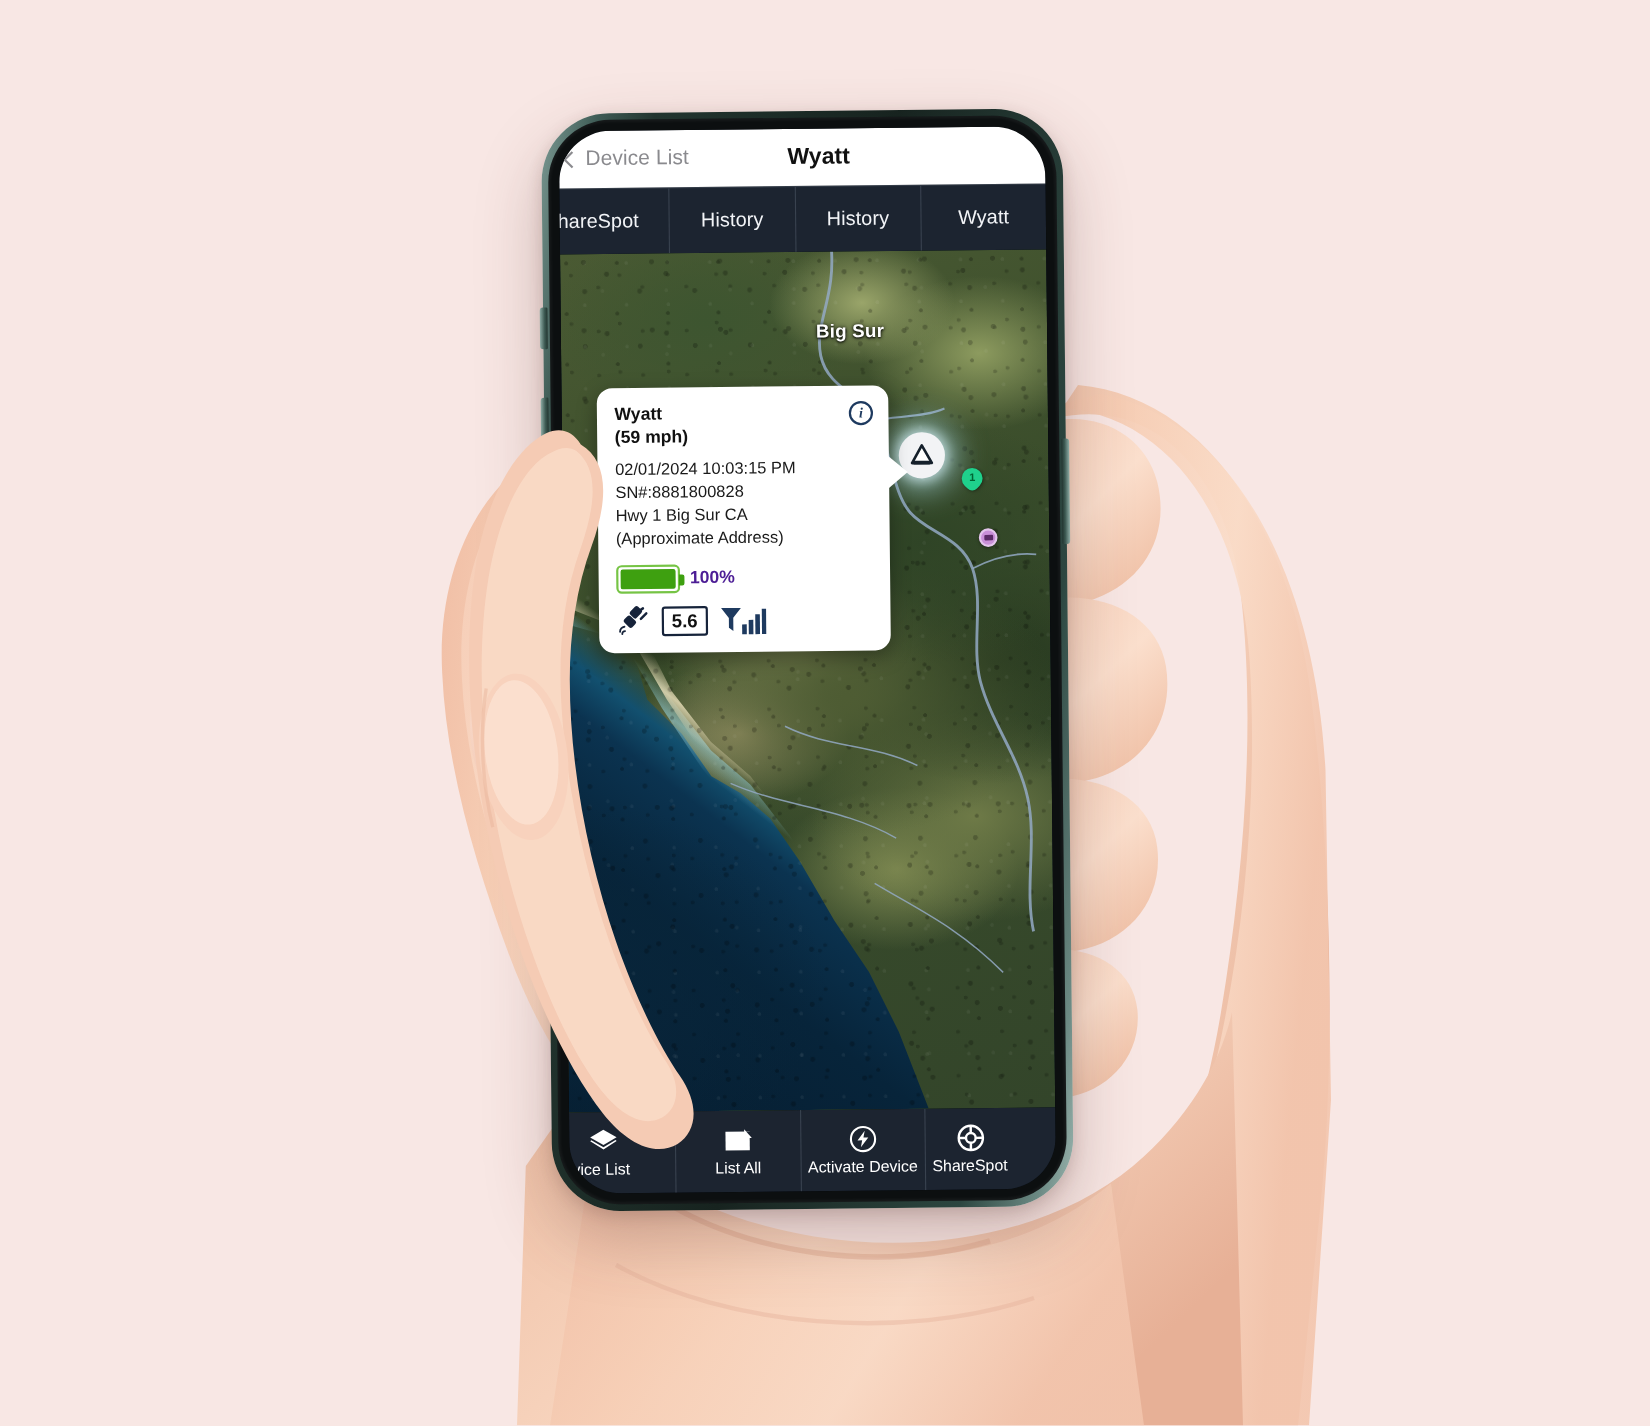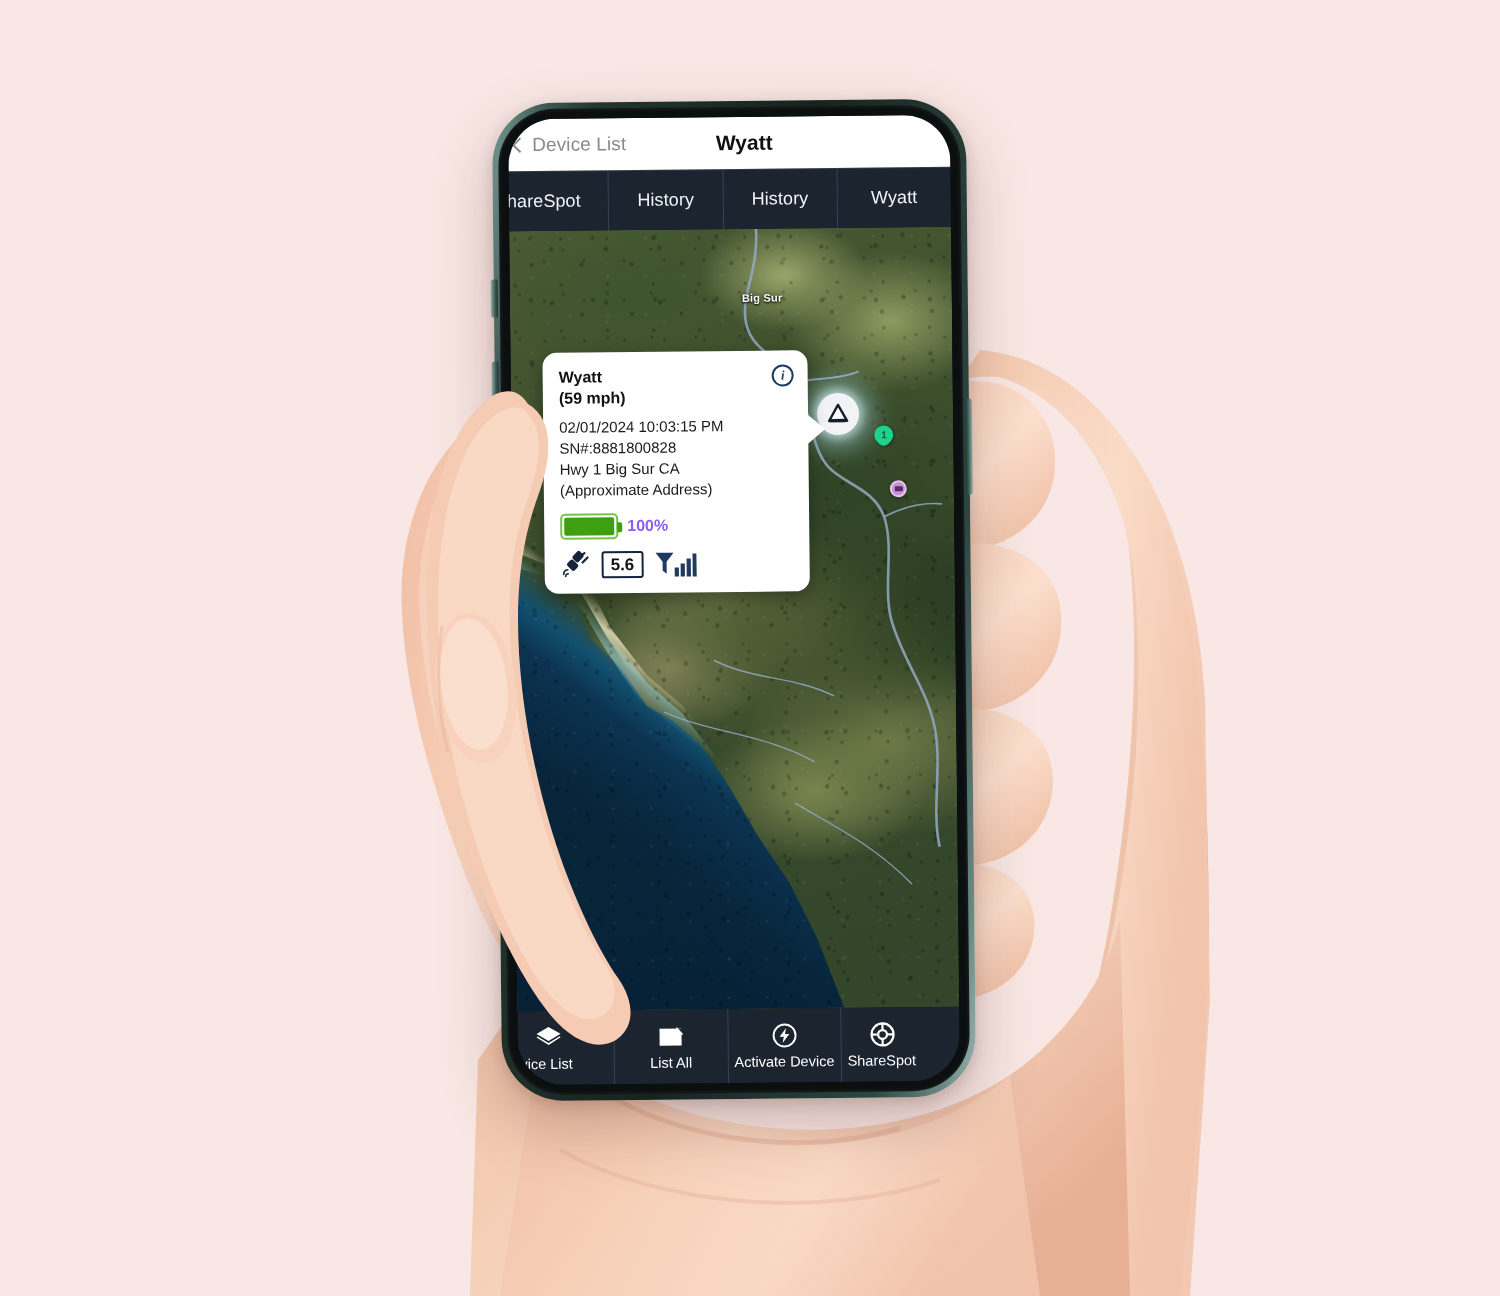--- a/index.html
+++ b/index.html
@@ -121,21 +121,21 @@
       radial-gradient(circle at 66% 58%, rgba(255,255,255,.1) 0 1.5px, transparent 2px),
       radial-gradient(circle at 44% 68%, rgba(0,0,0,.45) 0 2px, transparent 2.5px),
       radial-gradient(circle at 86% 76%, rgba(0,0,0,.4) 0 1.5px, transparent 2px);
     background-size: 46px 46px, 62px 62px, 38px 38px, 54px 54px, 44px 44px, 58px 58px, 50px 50px, 40px 40px;
   }
 
   
   .road{ position:absolute; stroke:#93a9c4; fill:none; opacity:.85; }
 
   .map-label{
-    position:absolute; color:#fff; font-size:11px; font-weight:bold;
+    position:absolute; color:#fff; font-size:17px; font-weight:bold;
     text-shadow:0 0 4px rgba(0,0,0,.85), 0 1px 2px rgba(0,0,0,.9);
     letter-spacing:.2px;
   }
 
   
   .marker{
     position:absolute; width:42px; height:42px; border-radius:50%;
     background:#f2f3f5; display:flex; align-items:center; justify-content:center;
     box-shadow:0 0 26px 12px rgba(180,235,250,.55), 0 0 10px 3px rgba(255,255,255,.6);
   }
@@ -175,21 +175,21 @@
     font-family:"Liberation Serif", serif;
   }
   .co-batt-row{ display:flex; align-items:center; gap:9px; margin-top:12px; }
   .batt{
     position:relative; width:58px; height:26px; border:2.5px solid #76c445; border-radius:5px;
     padding:2px; background:#fff;
   }
   .batt i{ display:block; width:100%; height:100%; background:#3ea010; border-radius:2px;}
   .batt::after{ content:""; position:absolute; right:-6px; top:7px; width:5px; height:10px;
     background:#3ea010; border-radius:0 2px 2px 0;}
-  .batt-pct{ font-size:16px; font-weight:bold; color:#8b5cf6; }
+  .batt-pct{ font-size:16px; font-weight:bold; color:#4c1d95; }
   .co-stat-row{ display:flex; align-items:center; gap:11px; margin-top:11px; }
   .gps-box{ border:2.5px solid #16233a; border-radius:3px; padding:1px 7px;
     font-size:17px; font-weight:bold; color:#111; line-height:1.25;}
 
   
   .bottombar{
     display:flex; height:74px; background:#1c2430; flex:0 0 auto; align-items:stretch;
   }
   .bnav{
     flex:1; display:flex; flex-direction:column; align-items:center; justify-content:center;

